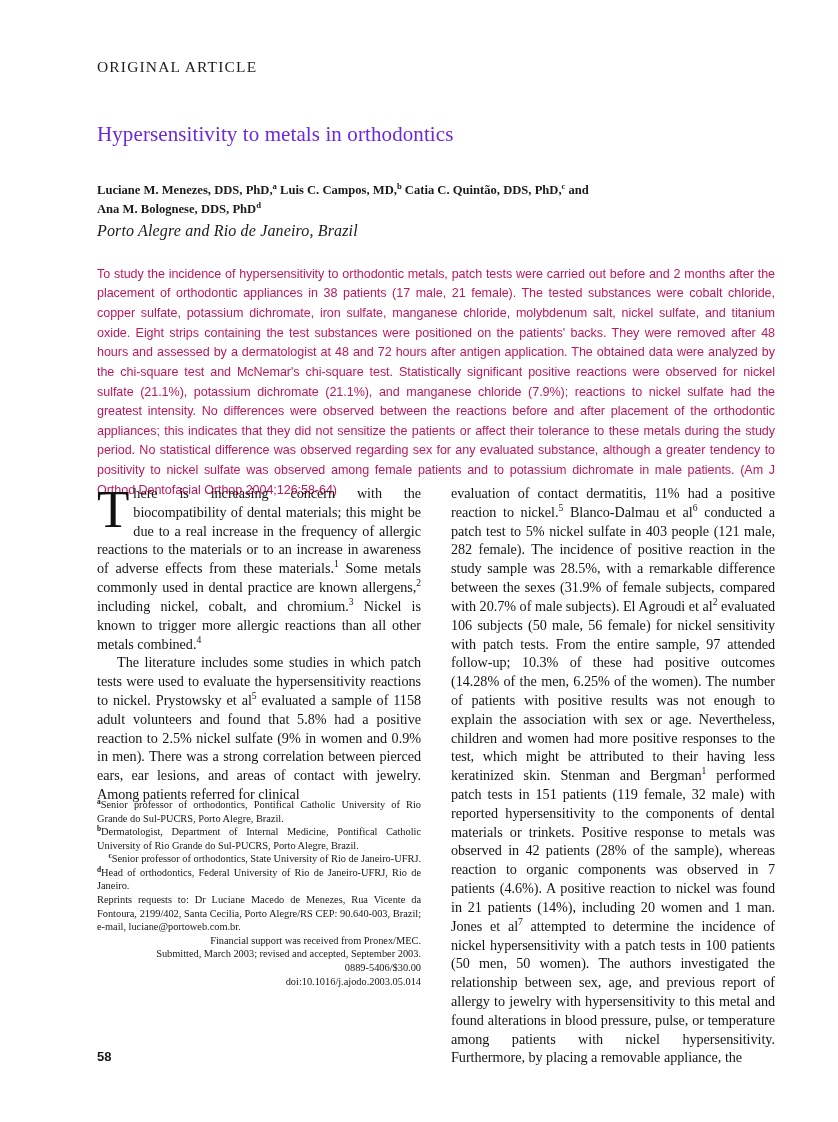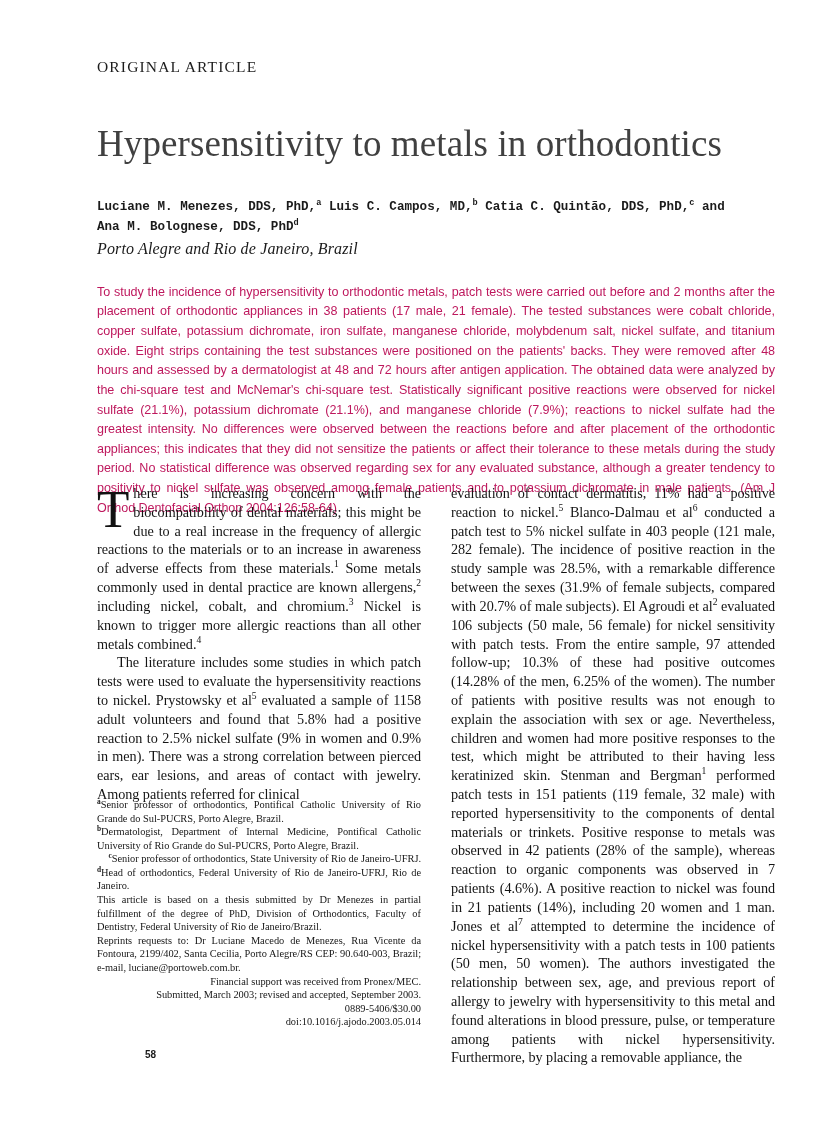--- a/index.html
+++ b/index.html
@@ -30,30 +30,30 @@
     font-family: "Liberation Serif", serif;
     font-size: 15.5px;
     letter-spacing: 1.15px;
     color: #1c1c1c;
     margin: 0 0 48px 0;
     line-height: 1.1;
   }
 
   .article-title {
     font-family: "Liberation Serif", serif;
-    font-size: 37px;
+    font-size: 21px;
     font-weight: normal;
-    color: #404040;
+    color: #6d28d9;
     letter-spacing: 0.1px;
     margin: 0 0 34px 0;
     line-height: 1.12;
   }
 
   .authors {
-    font-family: Liberation Mono, monospace;
+    font-family: Liberation Serif, serif;
     font-size: 12.6px;
     font-weight: bold;
     color: #1a1a1a;
     line-height: 1.52;
     margin: 8px 0 3px 0;
     max-width: 660px;
   }
   .authors sup {
     font-size: 8.6px;
     vertical-align: super;
@@ -147,24 +147,23 @@
     font-weight: bold;
     vertical-align: super;
     line-height: 0;
   }
 
   .page-number {
     position: absolute;
     left: 82px;
     top: 1049px;
     font-family: "Liberation Sans", sans-serif;
-    font-size: 10px;
+    font-size: 13px;
     font-weight: bold;
     color: #1a1a1a;
-    margin-left: 48px;
   }
 </style>
 </head>
 <body>
 
 <div class="page">
 
   <div class="kicker">ORIGINAL ARTICLE</div>
 
   <h1 class="article-title">Hypersensitivity to metals in orthodontics</h1>
@@ -189,21 +188,20 @@
       <p class="no-indent"><span>evaluation of contact dermatitis, 11% had a positive reaction to nickel.</span><sup>5</sup><span> Blanco-Dalmau et al</span><sup>6</sup><span> conducted a patch test to 5% nickel sulfate in 403 people (121 male, 282 female). The incidence of positive reaction in the study sample was 28.5%, with a remarkable difference between the sexes (31.9% of female subjects, compared with 20.7% of male subjects). El Agroudi et al</span><sup>2</sup><span> evaluated 106 subjects (50 male, 56 female) for nickel sensitivity with patch tests. From the entire sample, 97 attended follow-up; 10.3% of these had positive outcomes (14.28% of the men, 6.25% of the women). The number of patients with positive results was not enough to explain the association with sex or age. Nevertheless, children and women had more positive responses to the test, which might be attributed to their having less keratinized skin. Stenman and Bergman</span><sup>1</sup><span> performed patch tests in 151 patients (119 female, 32 male) with reported hypersensitivity to the components of dental materials or trinkets. Positive response to metals was observed in 42 patients (28% of the sample), whereas reaction to organic components was observed in 7 patients (4.6%). A positive reaction to nickel was found in 21 patients (14%), including 20 women and 1 man. Jones et al</span><sup>7</sup><span> attempted to determine the incidence of nickel hypersensitivity with a patch tests in 100 patients (50 men, 50 women). The authors investigated the relationship between sex, age, and previous report of allergy to jewelry with hypersensitivity to this metal and found alterations in blood pressure, pulse, or temperature among patients with nickel hypersensitivity. Furthermore, by placing a removable appliance, the</span></p>
     </div>
 
   </div>
 
   <div class="footnotes">
     <p><sup>a</sup><span>Senior professor of orthodontics, Pontifical Catholic University of Rio Grande do Sul-PUCRS, Porto Alegre, Brazil.</span></p>
     <p><sup>b</sup><span>Dermatologist, Department of Internal Medicine, Pontifical Catholic University of Rio Grande do Sul-PUCRS, Porto Alegre, Brazil.</span></p>
     <p class="tight"><sup>c</sup><span>Senior professor of orthodontics, State University of Rio de Janeiro-UFRJ.</span></p>
     <p><sup>d</sup><span>Head of orthodontics, Federal University of Rio de Janeiro-UFRJ, Rio de Janeiro.</span></p>
-    <p>This article is based on a thesis submitted by Dr Menezes in partial fulfillment of the degree of PhD, Division of Orthodontics, Faculty of Dentistry, Federal University of Rio de Janeiro/Brazil.</p>
     <p>Reprints requests to: Dr Luciane Macedo de Menezes, Rua Vicente da Fontoura, 2199/402, Santa Cecilia, Porto Alegre/RS CEP: 90.640-003, Brazil; e-mail, luciane@portoweb.com.br.</p>
     <p class="tight">Financial support was received from Pronex/MEC.</p>
     <p class="tight">Submitted, March 2003; revised and accepted, September 2003.</p>
     <p class="tight">0889-5406/$30.00</p>
     <p class="tight">doi:10.1016/j.ajodo.2003.05.014</p>
   </div>
 
   <div class="page-number">58</div>
 
 </div>

